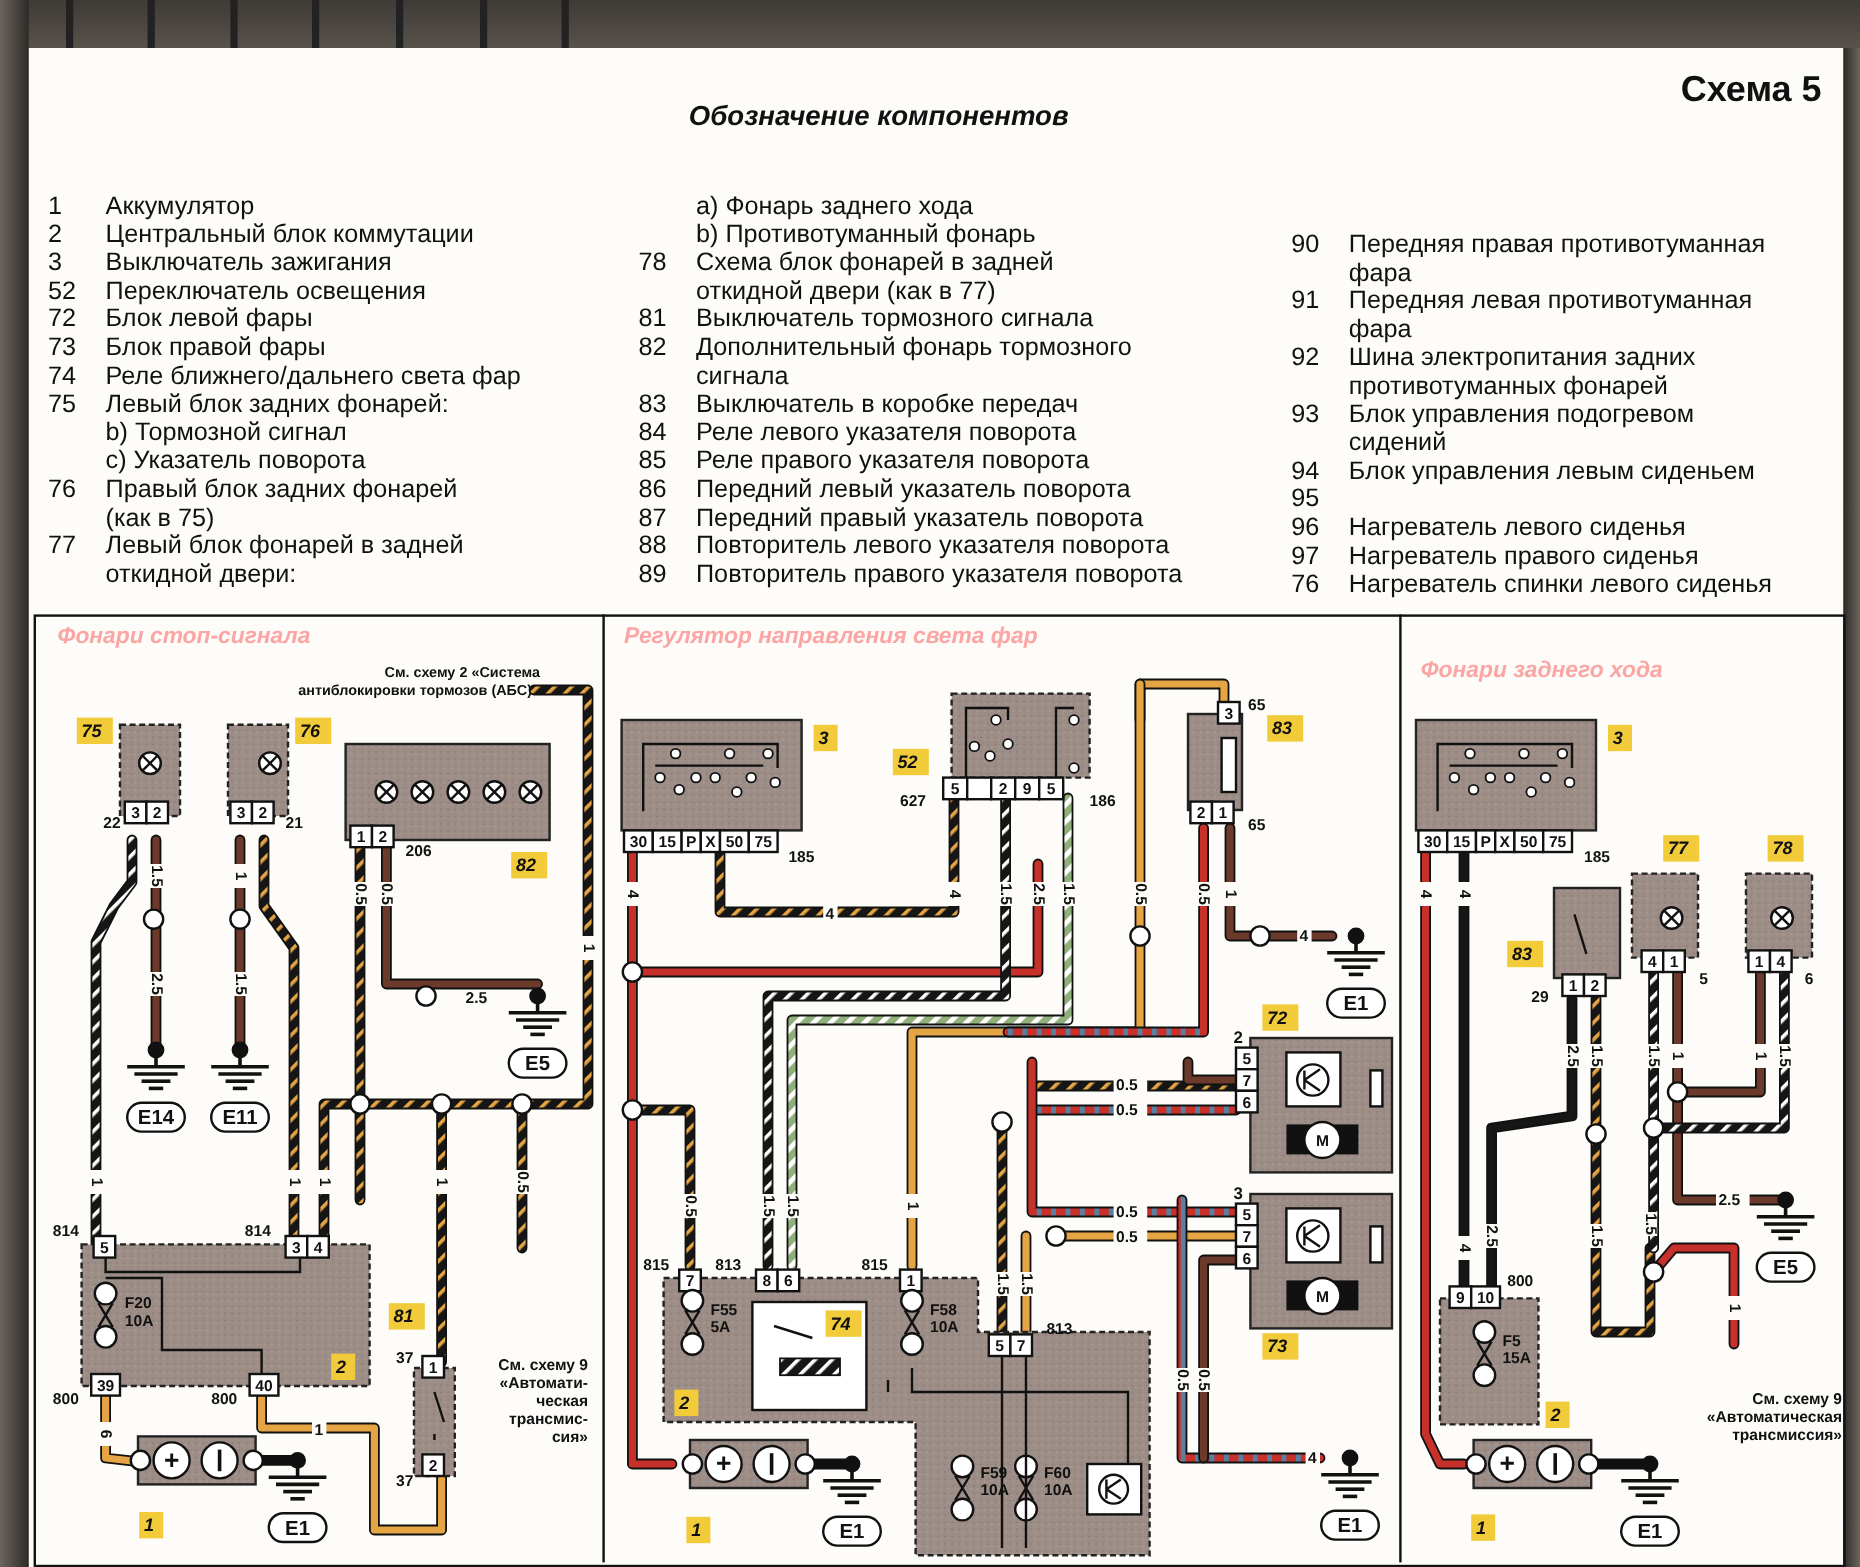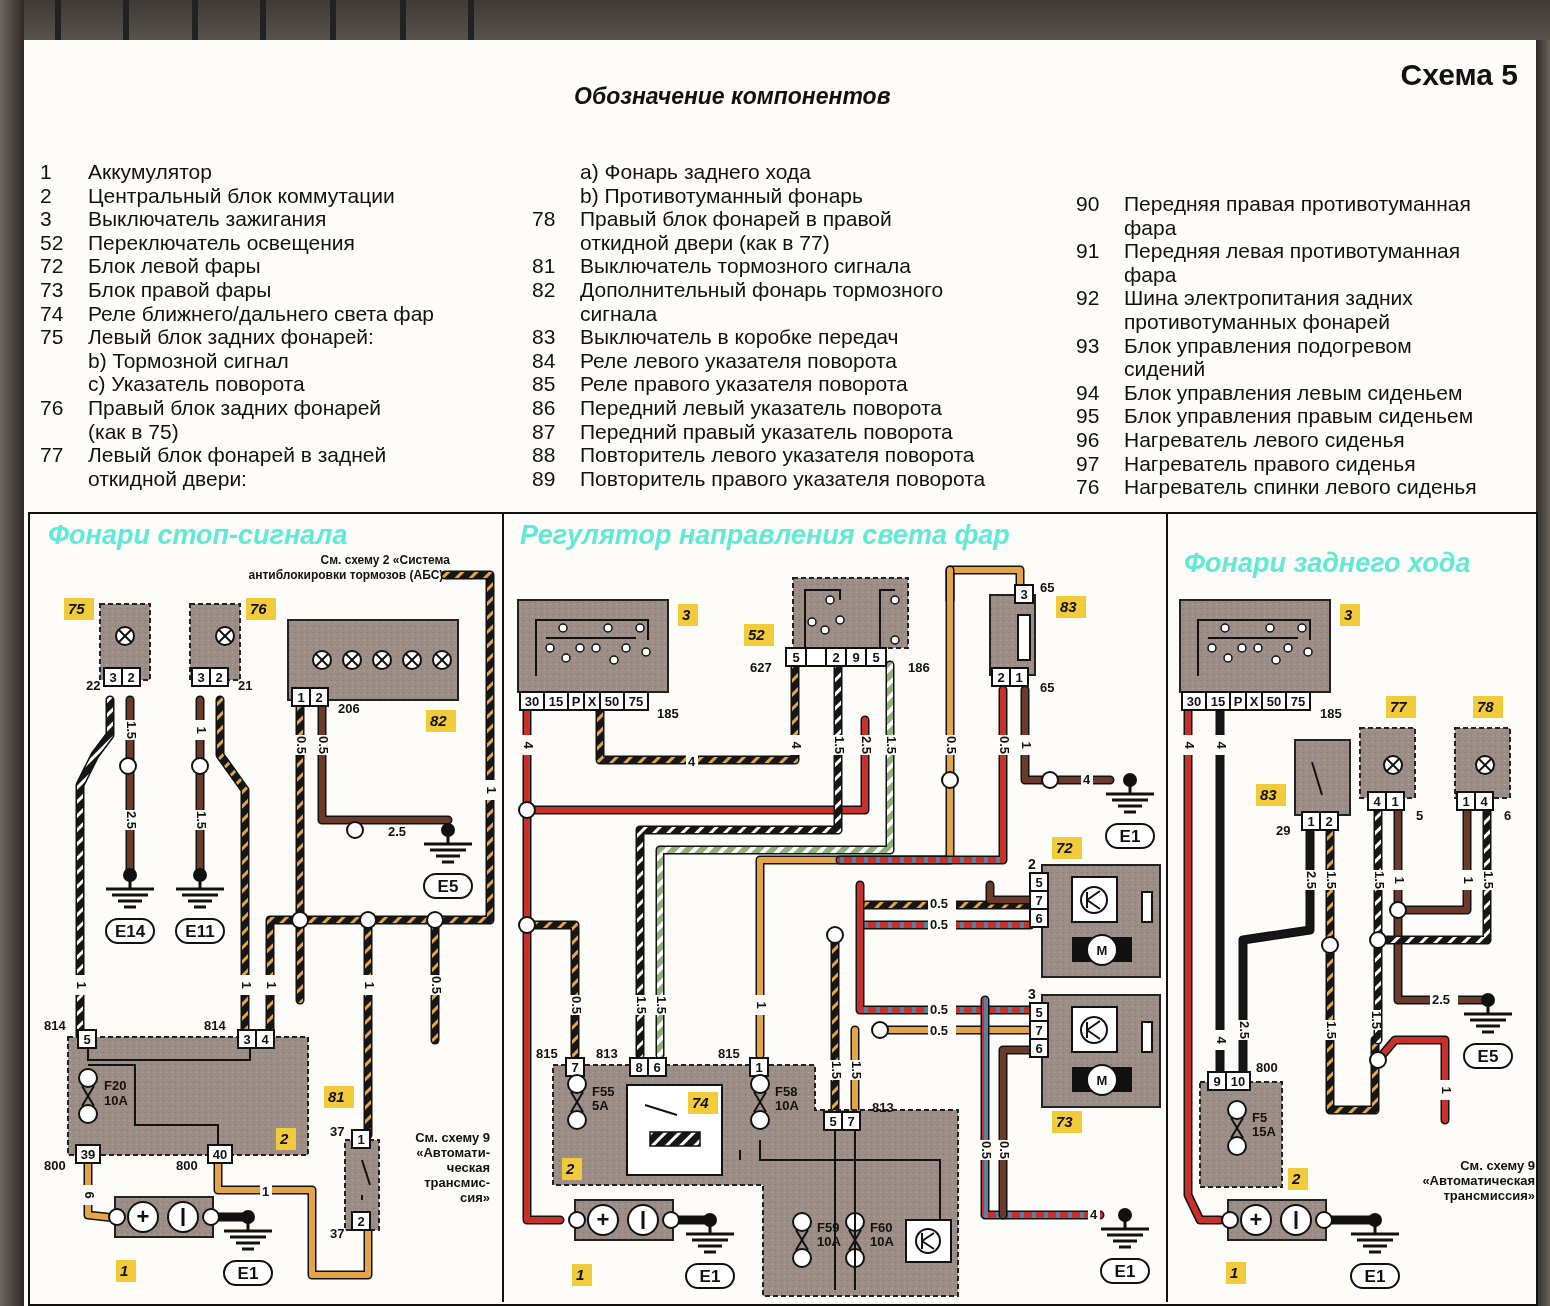--- a/index.html
+++ b/index.html
@@ -9,21 +9,21 @@
   .leftbar{position:absolute;left:0;top:0;width:24px;height:1306px;background:linear-gradient(90deg,#6b655d,#2e2a27);}
   .rightbar{position:absolute;right:0;top:40px;width:14px;height:1266px;background:linear-gradient(90deg,#2e2a27,#6b655d);}
   .page{position:absolute;left:24px;top:40px;width:1512px;height:1266px;background:#fdfcf8;}
   .schema-num{position:absolute;right:32px;top:58px;font-size:30px;font-weight:bold;color:#111;}
   .legend-title{position:absolute;left:574px;top:83px;font-size:23px;font-weight:bold;font-style:italic;color:#111;}
   .legend-col{position:absolute;font-size:21px;line-height:23.6px;color:#111;}
   .legend-row{display:flex;}
   .legend-row .n{width:48px;flex:none;}
   .legend-row .t{white-space:nowrap;}
   .frame{position:absolute;border:2px solid #111;}
-  .sec-title{position:absolute;font-size:27px;font-weight:bold;font-style:italic;color:#5eead4;white-space:nowrap;}
+  .sec-title{position:absolute;font-size:19px;font-weight:bold;font-style:italic;color:#fca5a5;white-space:nowrap;}
   svg text{font-family:"Liberation Sans",sans-serif;}
   .ref-note{position:absolute;font-size:12px;font-weight:bold;text-align:right;line-height:15px;color:#111;}
 </style>
 </head>
 <body>
 
 <div class="topbar"></div>
 <div class="tick" style="left:55px"></div>
 <div class="tick" style="left:123px"></div>
 <div class="tick" style="left:192px"></div>
@@ -101,21 +101,21 @@
     <div class="legend-row">
       <span class="n"></span>
       <span class="t">a) Фонарь заднего хода</span>
     </div>
     <div class="legend-row">
       <span class="n"></span>
       <span class="t">b) Противотуманный фонарь</span>
     </div>
     <div class="legend-row">
       <span class="n">78</span>
-      <span class="t">Правый блок фонарей в правой</span>
+      <span class="t">Схема блок фонарей в задней</span>
     </div>
     <div class="legend-row">
       <span class="n"></span>
       <span class="t">откидной двери (как в 77)</span>
     </div>
     <div class="legend-row">
       <span class="n">81</span>
       <span class="t">Выключатель тормозного сигнала</span>
     </div>
     <div class="legend-row">
@@ -187,21 +187,20 @@
     <div class="legend-row">
       <span class="n"></span>
       <span class="t">сидений</span>
     </div>
     <div class="legend-row">
       <span class="n">94</span>
       <span class="t">Блок управления левым сиденьем</span>
     </div>
     <div class="legend-row">
       <span class="n">95</span>
-      <span class="t">Блок управления правым сиденьем</span>
     </div>
     <div class="legend-row">
       <span class="n">96</span>
       <span class="t">Нагреватель левого сиденья</span>
     </div>
     <div class="legend-row">
       <span class="n">97</span>
       <span class="t">Нагреватель правого сиденья</span>
     </div>
     <div class="legend-row">

